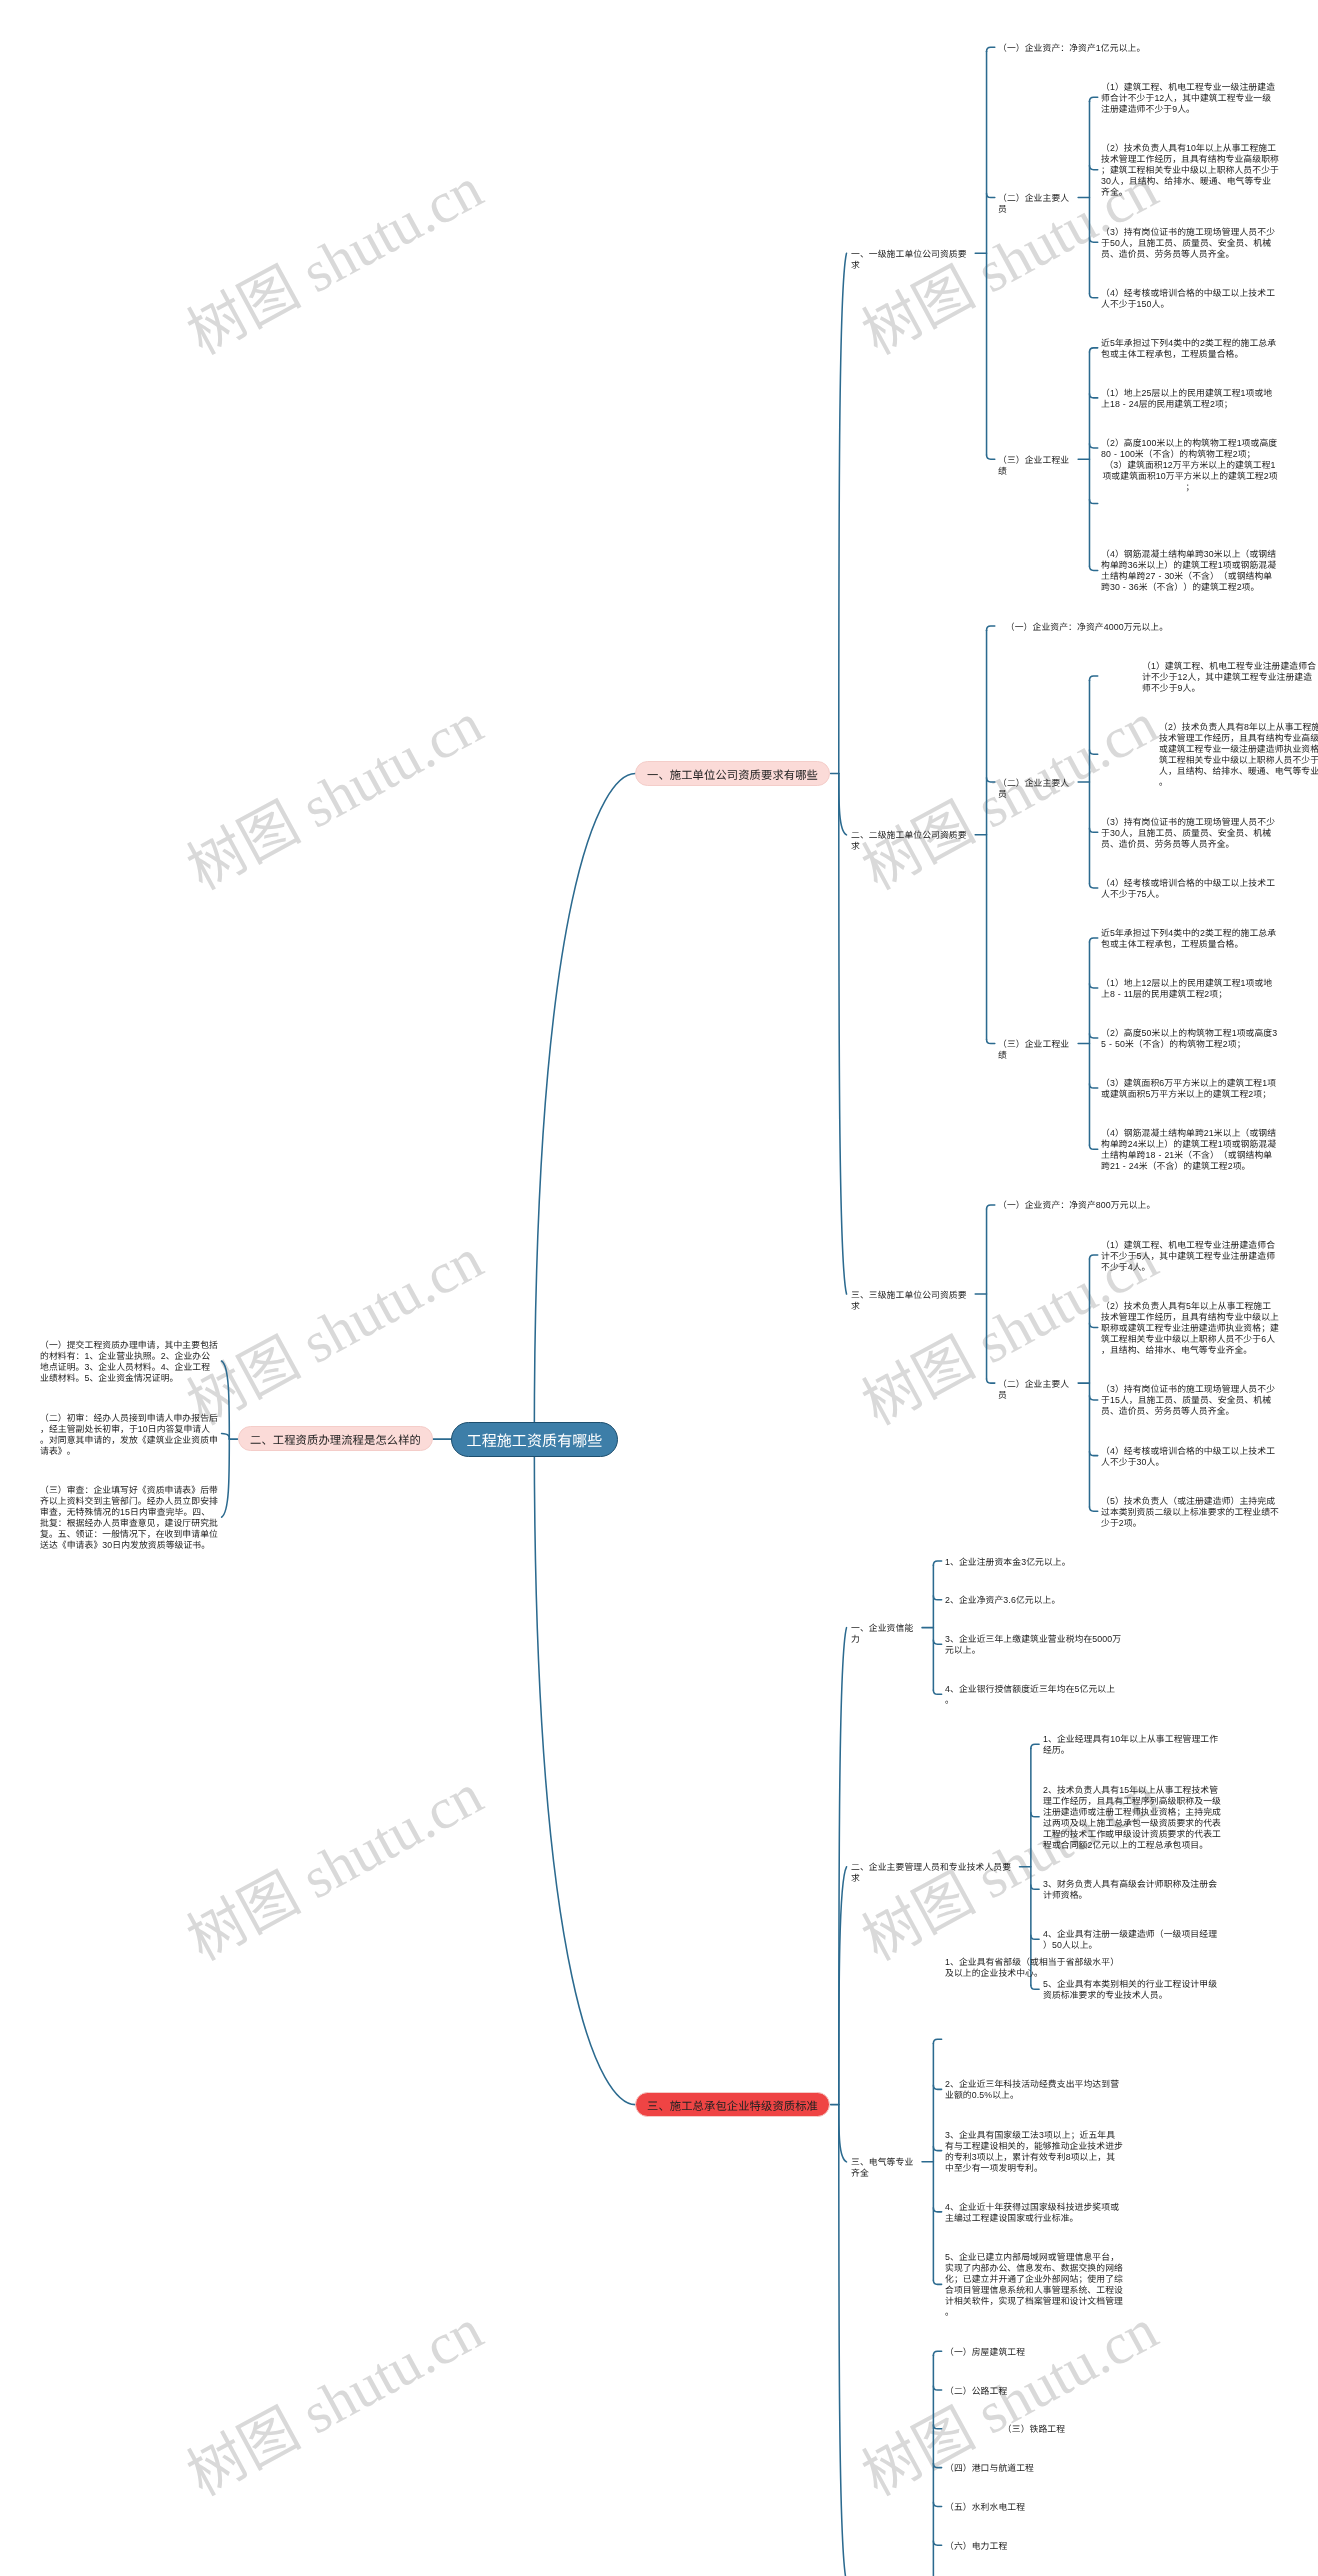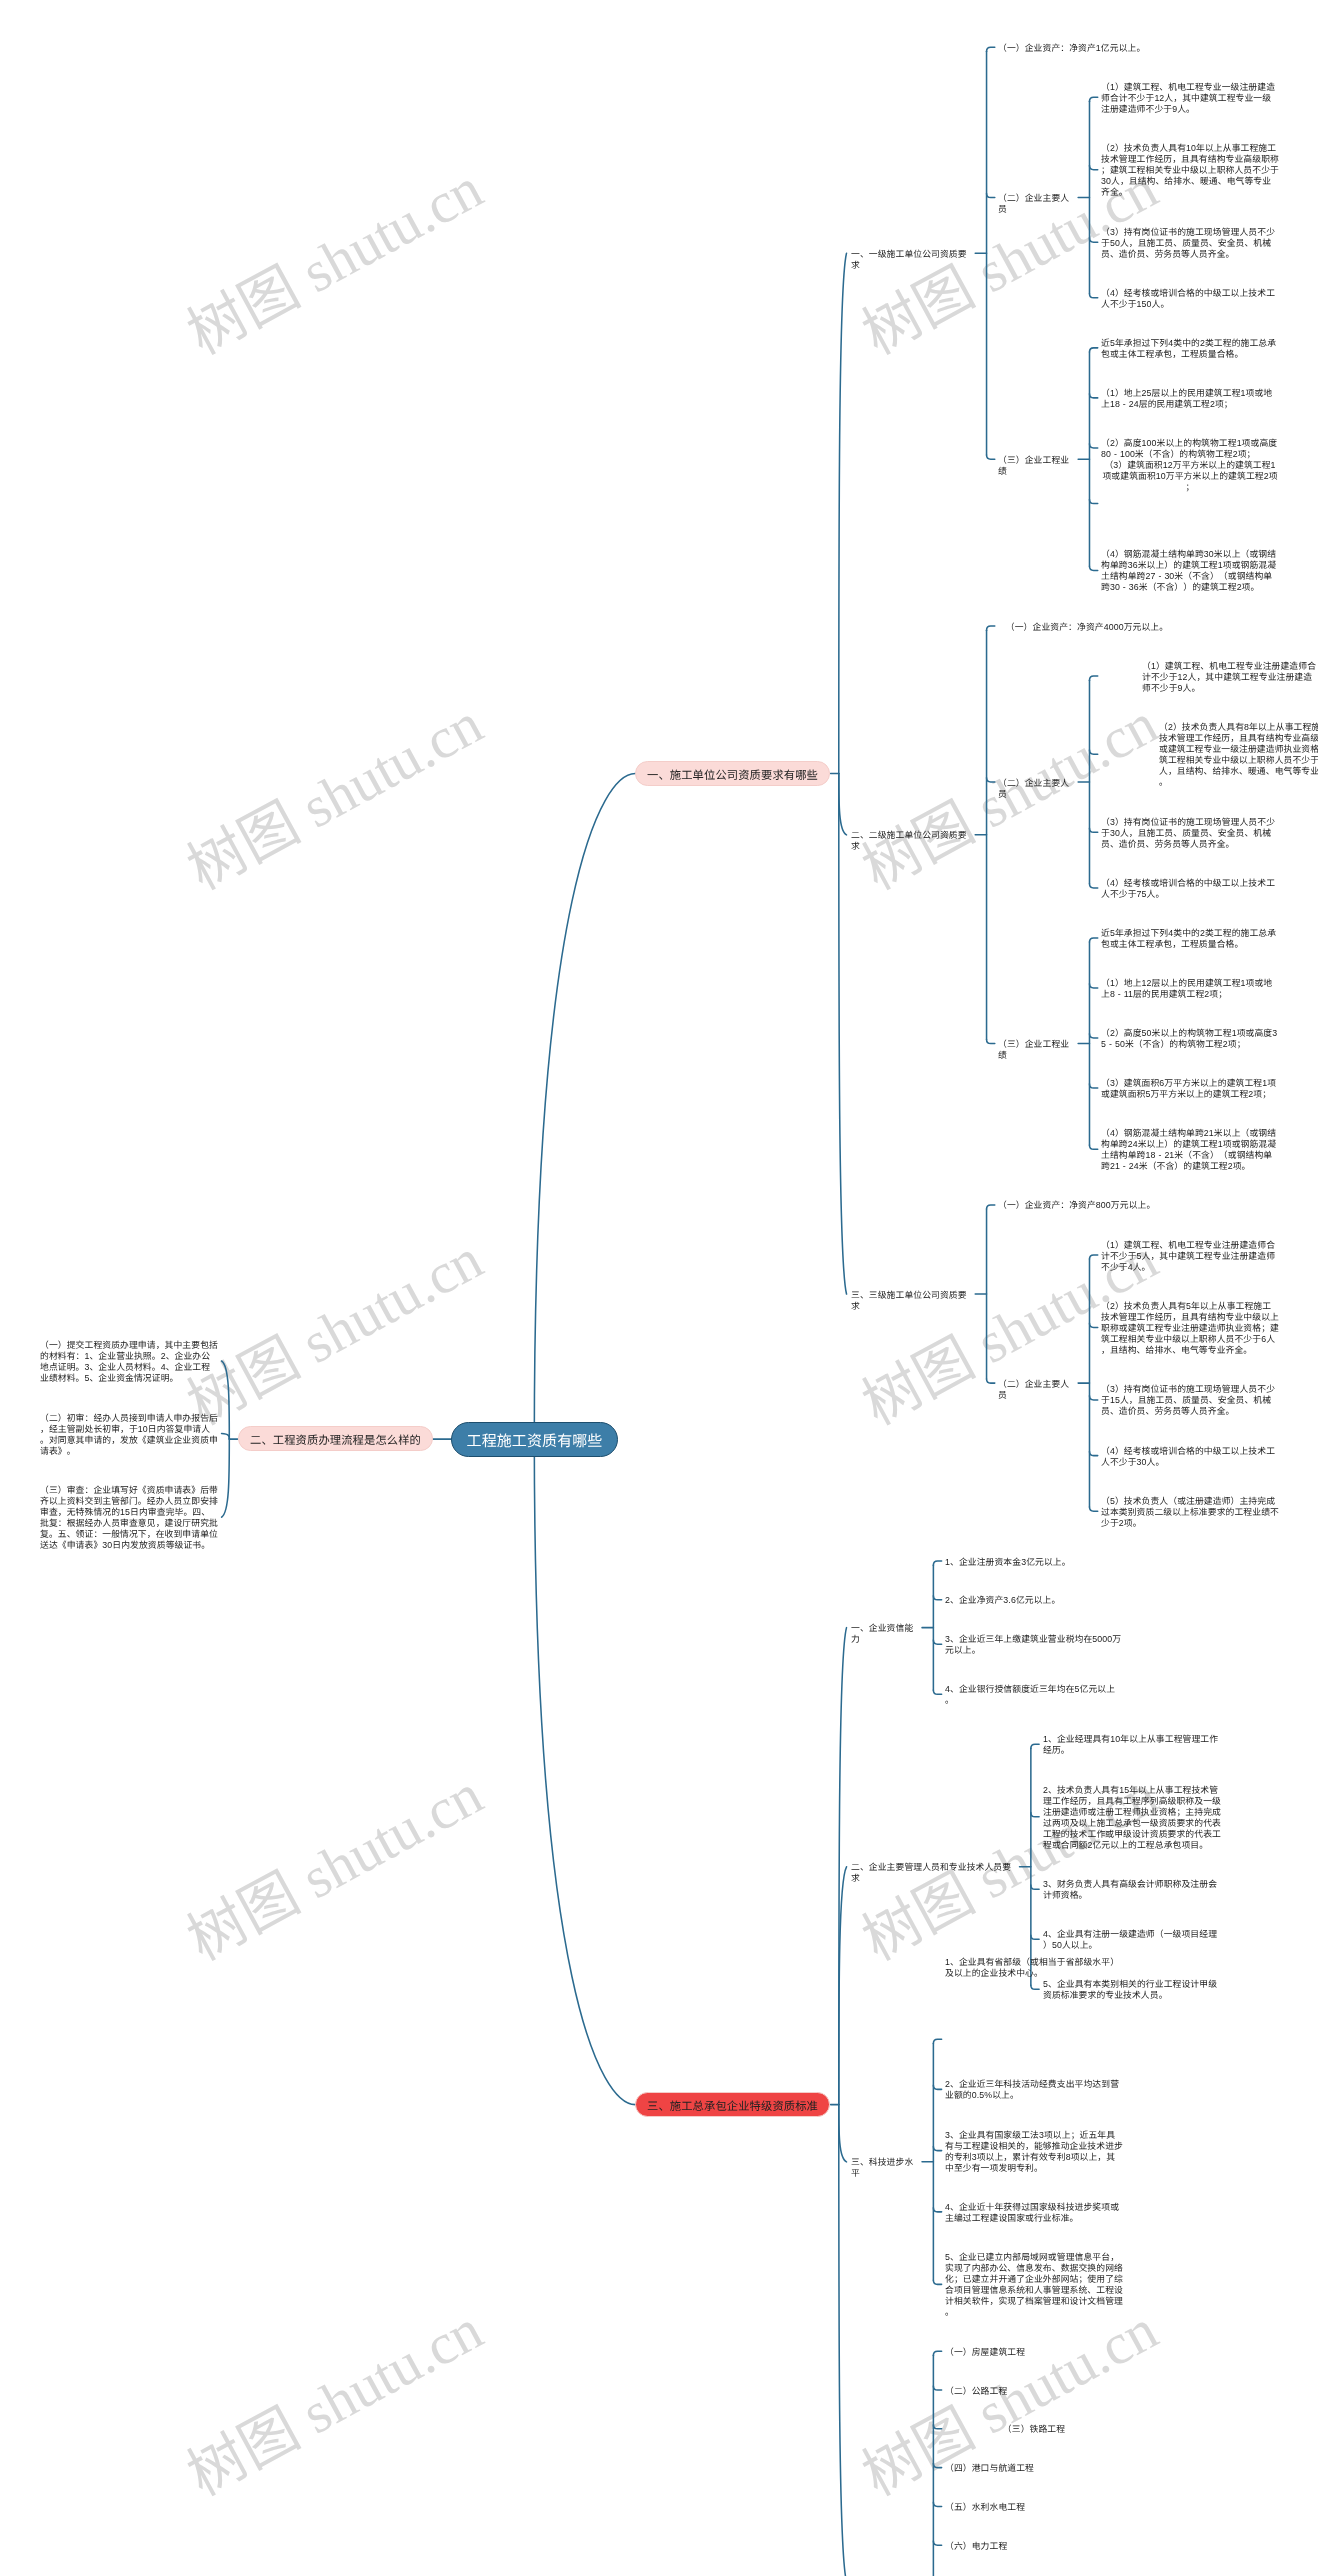--- a/index.html
+++ b/index.html
@@ -204,21 +204,21 @@
     <div class="topic" style="left: 945px; top: 1557px; width: 178px;">1、企业注册资本金3亿元以上。</div>
     <div class="topic" style="left: 945px; top: 1595px; width: 178px;">2、企业净资产3.6亿元以上。</div>
     <div class="topic" style="left: 945px; top: 1634px; width: 178px;">3、企业近三年上缴建筑业营业税均在5000万元以上。</div>
     <div class="topic" style="left: 945px; top: 1684px; width: 178px;">4、企业银行授信额度近三年均在5亿元以上。</div>
     <div class="topic" style="left: 851px; top: 1862px; width: 168px;">二、企业主要管理人员和专业技术人员要求</div>
     <div class="topic" style="left: 1043px; top: 1734px; width: 178px;">1、企业经理具有10年以上从事工程管理工作经历。</div>
     <div class="topic" style="left: 1043px; top: 1785px; width: 178px;">2、技术负责人具有15年以上从事工程技术管理工作经历，且具有工程序列高级职称及一级注册建造师或注册工程师执业资格；主持完成过两项及以上施工总承包一级资质要求的代表工程的技术工作或甲级设计资质要求的代表工程或合同额2亿元以上的工程总承包项目。</div>
     <div class="topic" style="left: 1043px; top: 1879px; width: 178px;">3、财务负责人具有高级会计师职称及注册会计师资格。</div>
     <div class="topic" style="left: 1043px; top: 1929px; width: 178px;">4、企业具有注册一级建造师（一级项目经理）50人以上。</div>
     <div class="topic" style="left: 1043px; top: 1979px; width: 178px;">5、企业具有本类别相关的行业工程设计甲级资质标准要求的专业技术人员。</div>
-    <div class="topic" style="left: 851px; top: 2157px; width: 71px;">三、科技进步水平</div>
+    <div class="topic" style="left: 851px; top: 2157px; width: 71px;">三、电气等专业齐全</div>
     <div class="topic" style="left: 945px; top: 1941px; width: 178px; margin-top: 16px;">1、企业具有省部级（或相当于省部级水平）及以上的企业技术中心。</div>
     <div class="topic" style="left: 945px; top: 2079px; width: 178px;">2、企业近三年科技活动经费支出平均达到营业额的0.5%以上。</div>
     <div class="topic" style="left: 945px; top: 2130px; width: 178px;">3、企业具有国家级工法3项以上；近五年具有与工程建设相关的，能够推动企业技术进步的专利3项以上，累计有效专利8项以上，其中至少有一项发明专利。</div>
     <div class="topic" style="left: 945px; top: 2202px; width: 178px;">4、企业近十年获得过国家级科技进步奖项或主编过工程建设国家或行业标准。</div>
     <div class="topic" style="left: 945px; top: 2252px; width: 178px;">5、企业已建立内部局域网或管理信息平台，实现了内部办公、信息发布、数据交换的网络化；已建立并开通了企业外部网站；使用了综合项目管理信息系统和人事管理系统、工程设计相关软件，实现了档案管理和设计文档管理。</div>
     <div class="topic" style="left: 945px; top: 2347px; width: 178px;">（一）房屋建筑工程</div>
     <div class="topic" style="left: 945px; top: 2386px; width: 178px;">（二）公路工程</div>
     <div class="topic" style="left: 945px; top: 2424px; width: 178px; text-align: center;">（三）铁路工程</div>
     <div class="topic" style="left: 945px; top: 2463px; width: 178px;">（四）港口与航道工程</div>
     <div class="topic" style="left: 945px; top: 2502px; width: 178px;">（五）水利水电工程</div>

